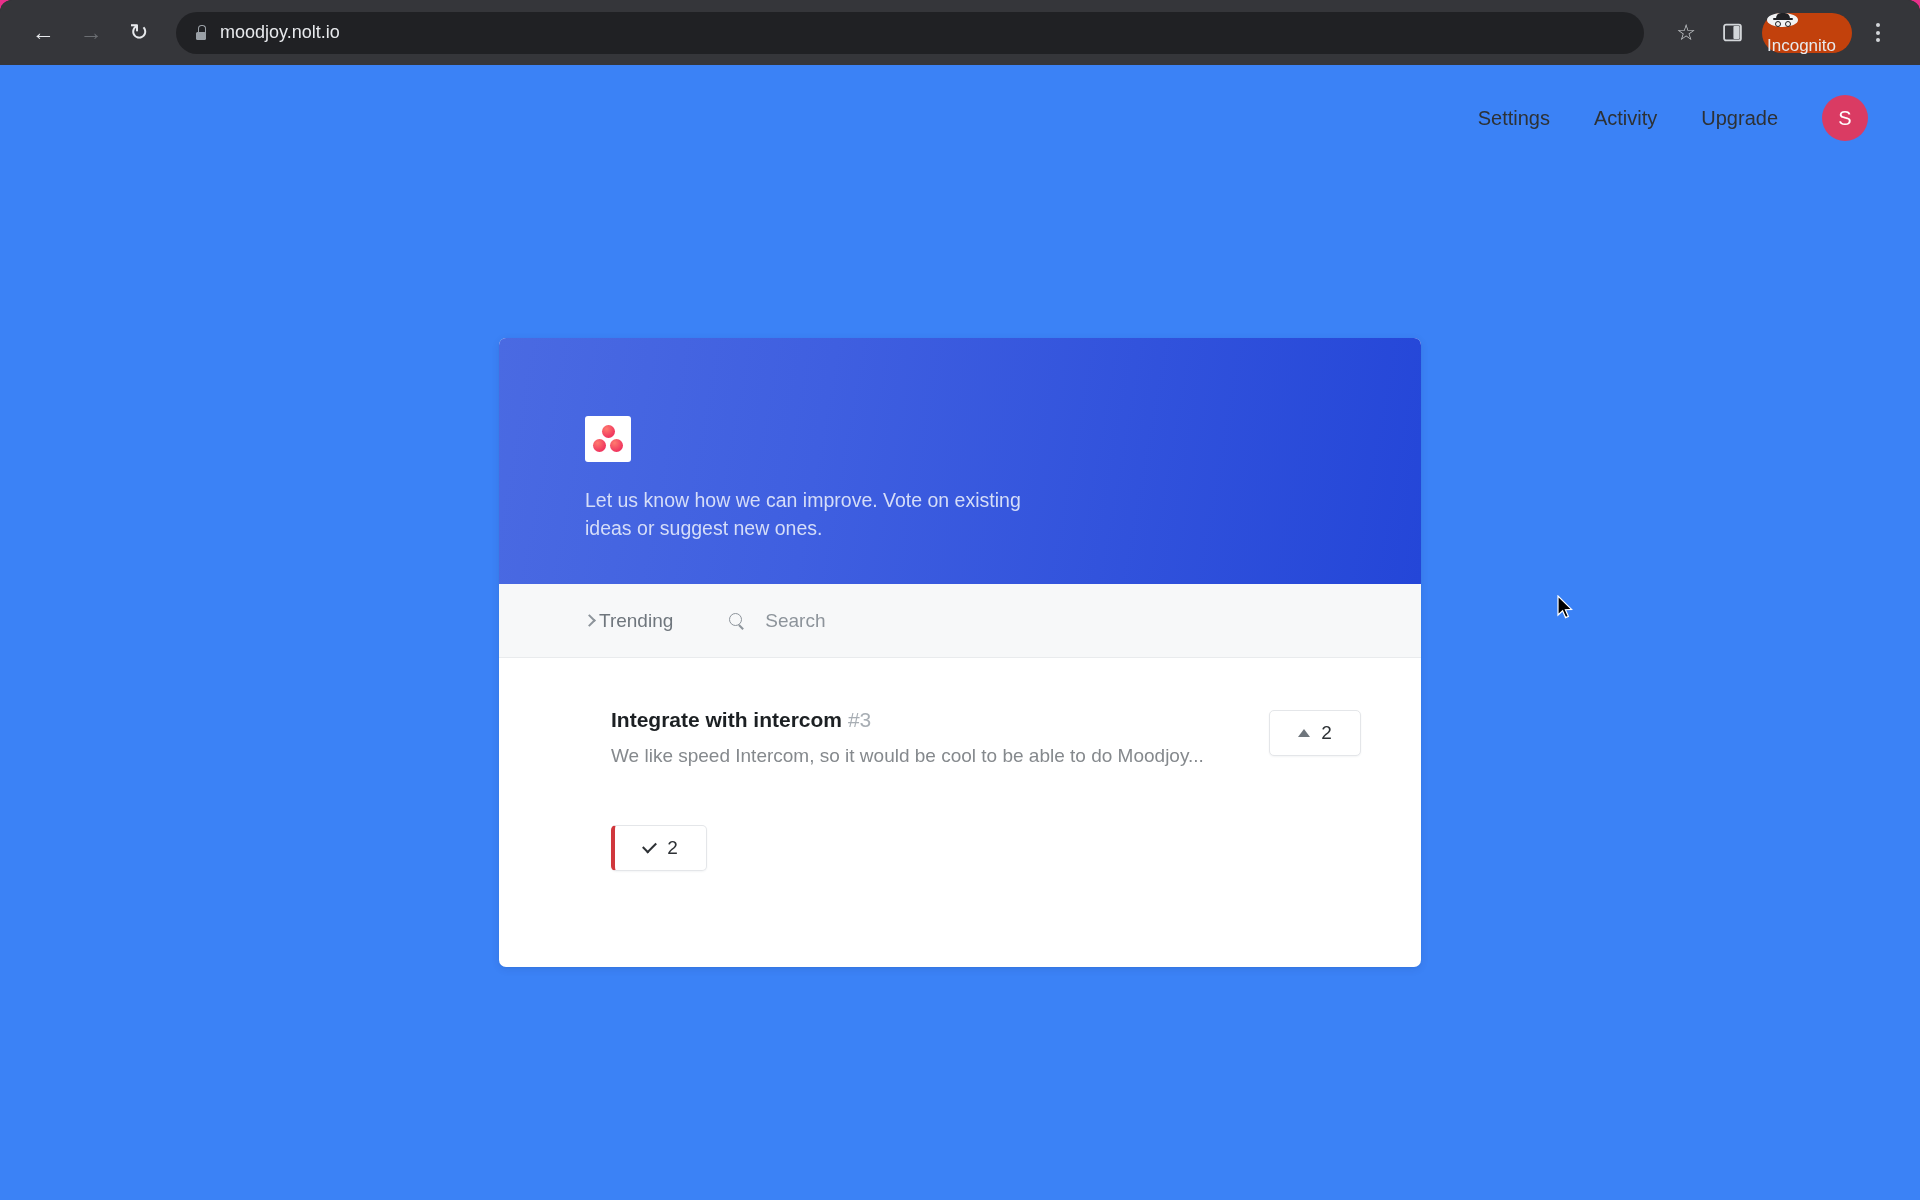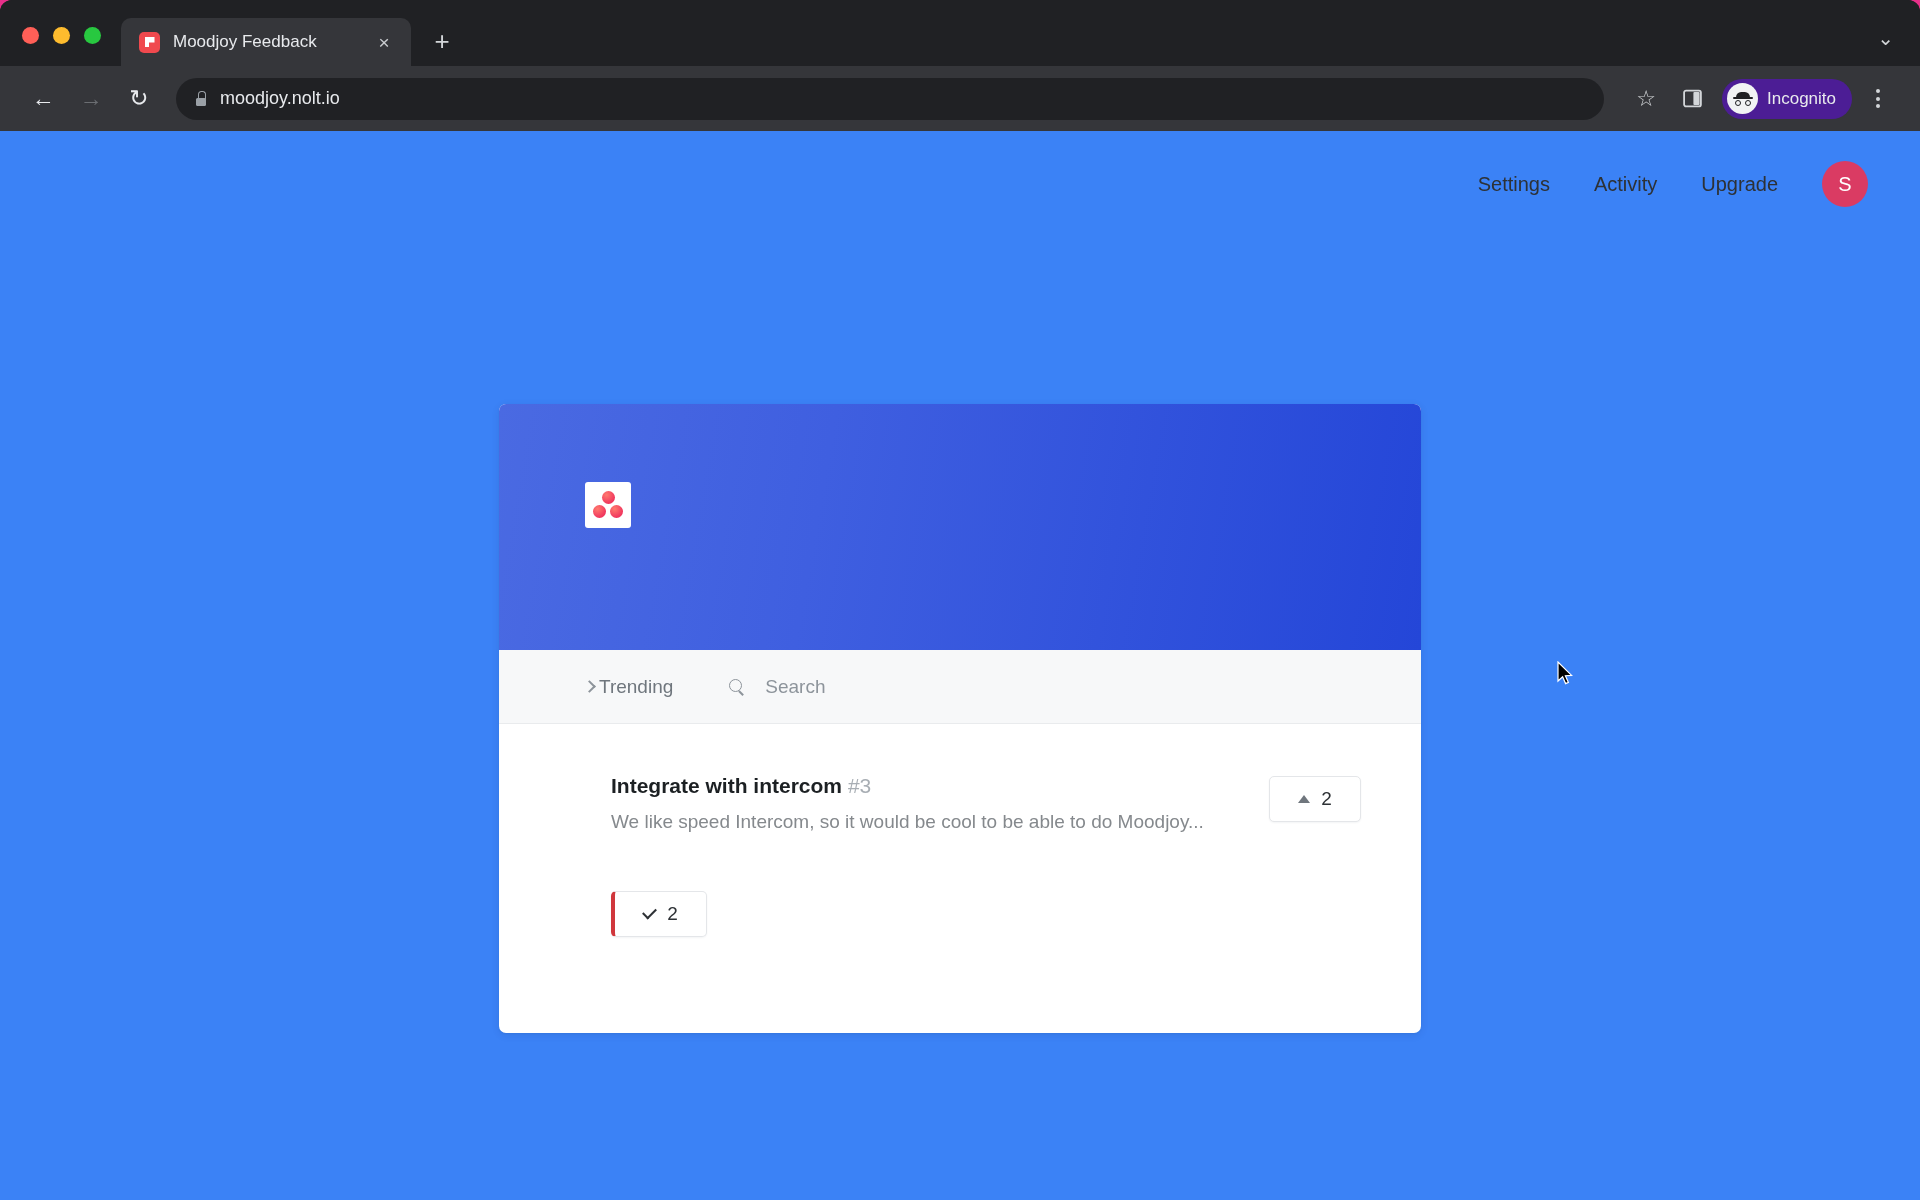--- a/index.html
+++ b/index.html
@@ -96,23 +96,24 @@
     width:6px; height:7px; border:1.7px solid #9aa0a6;
     border-bottom:none; border-radius:3.5px 3.5px 0 0;
   }
   .url { color:#e8eaed; font-size:18px; }
   .tbicon {
     width:40px; height:40px; border-radius:50%;
     display:flex; align-items:center; justify-content:center;
     color:#d3d6d9;
   }
   .incognito-pill {
-    height:40px; background:#4c1d95; border-radius:20px;
-    display:flex; align-items:center; gap:9px; padding:0 16px 0 5px;
+    height:40px; background:#c2410c; border-radius:20px;
+    display:flex; align-items:flex-start; gap:9px; padding:0 16px 0 5px;
     margin-left:4px;
+    flex-direction:column;
   }
   .incog-circle {
     width:31px; height:31px; border-radius:50%; background:#f1f3f4;
     display:flex; align-items:center; justify-content:center;
   }
   .incog-glyph { position:relative; width:20px; height:14px; }
   .incog-glyph .hat {
     position:absolute; top:0; left:3px; width:14px; height:6px;
     background:#202124; border-radius:6px 6px 1px 1px;
   }
@@ -250,41 +251,20 @@
   .vote .count { font-size:19px; color:#2d3135; }
 
   
   .cursor { position:absolute; left:1556px; top:530px; width:20px; height:28px; }
 </style>
 </head>
 <body>
 
 <div class="window">
 
-  <div class="tabstrip">
-    <div class="traffic">
-      <span class="dot red"></span>
-      <span class="dot yellow"></span>
-      <span class="dot green"></span>
-    </div>
-
-    <div class="tab">
-      <span class="favicon">
-          <i></i>
-        </span>
-      <span class="tab-title">Moodjoy Feedback</span>
-      <span class="tab-close">×</span>
-    </div>
-
-    <div class="newtab">+</div>
-
-    <div class="tabstrip-right">
-      <span class="chev-down">⌄</span>
-    </div>
-  </div>
 
   <div class="toolbar">
     <div class="navbtn">←</div>
     <div class="navbtn disabled">→</div>
     <div class="navbtn">↻</div>
 
     <div class="omnibox">
       <span class="lock"></span>
       <span class="url">moodjoy.nolt.io</span>
     </div>
@@ -329,20 +309,21 @@
     </div>
 
     <div class="card">
 
       <div class="hero">
         <div class="hero-logo">
           <i class="t"></i>
             <i class="bl"></i>
             <i class="br"></i>
         </div>
+        <div class="hero-text">Let us know how we can improve. Vote on existing ideas or suggest new ones.</div>
       </div>
 
       <div class="list-toolbar">
         <div class="sort-btn">
           <span class="chev-right"></span>
           <span>Trending</span>
         </div>
         <div class="search-box">
           <span class="mag"></span>
           <span class="search-ph">Search</span>

